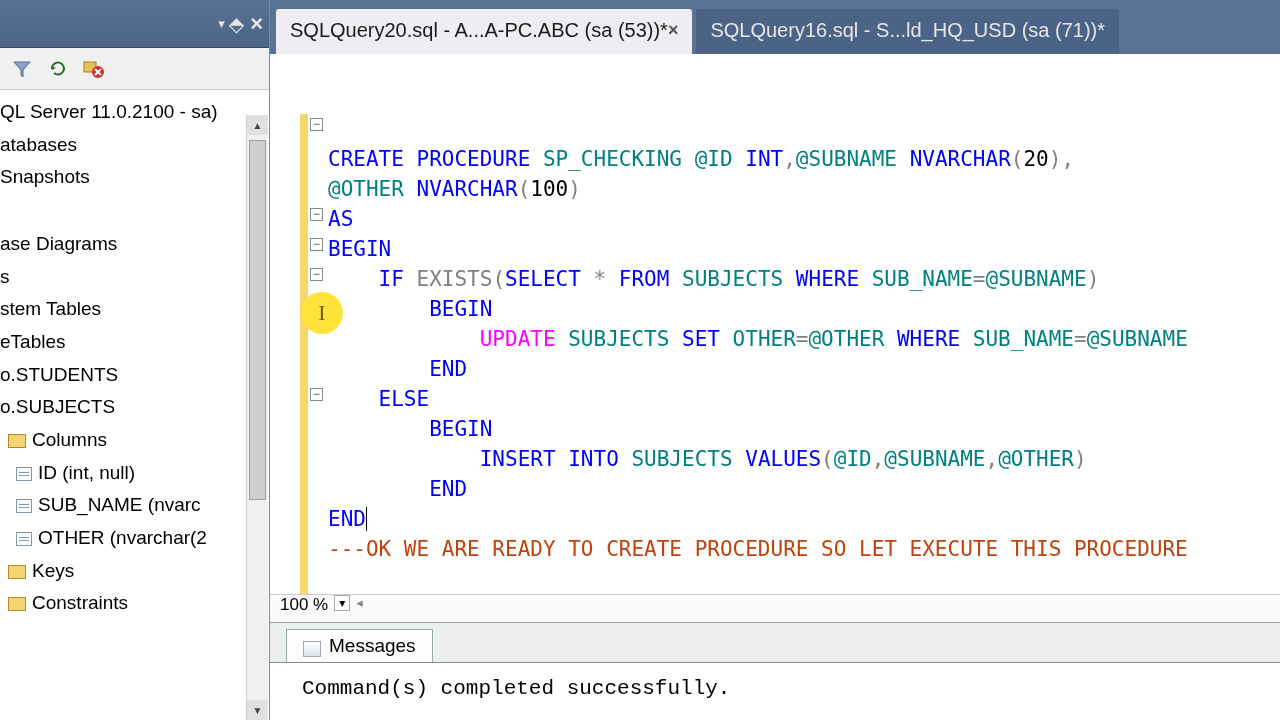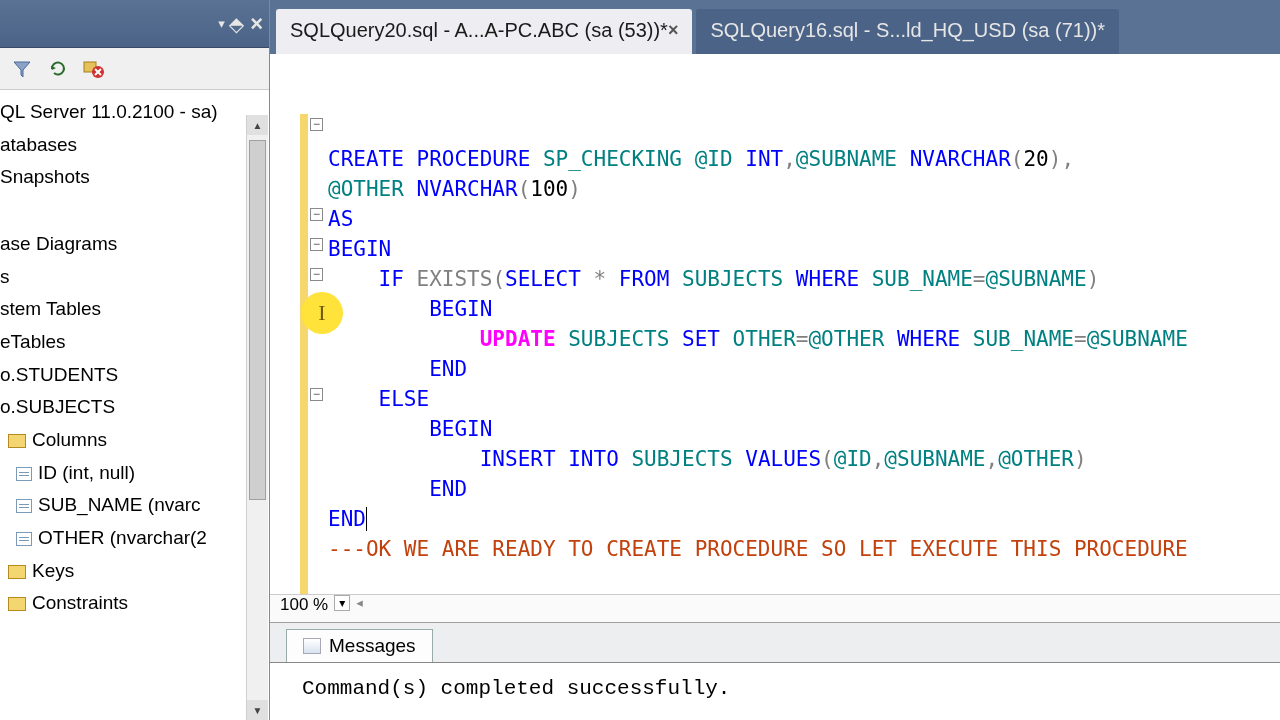--- a/index.html
+++ b/index.html
@@ -30,30 +30,30 @@
   .tab .tab-close { font-size:18px; font-weight:bold; color:#555; cursor:pointer; }
   .editor-wrap { flex:1; display:flex; flex-direction:column; background:#fff; }
   .editor { flex:1; display:flex; font-family:Consolas,monospace; font-size:21px; line-height:30px; overflow:hidden; position:relative; padding-top:60px; }
   .gutter-strip { width:30px; background:#fff; }
   .mod-strip { width:8px; background:#f5d76e; }
   .fold-gutter { width:20px; position:relative; }
   .fold-box { width:13px; height:13px; border:1px solid #8a8a8a; background:#fff; font-size:12px; line-height:10px; text-align:center; color:#555; cursor:pointer; position:absolute; left:2px; font-family:sans-serif; }
   .code { flex:1; white-space:pre; position:relative; }
   .highlight-dot { position:absolute; width:42px; height:42px; border-radius:50%; background:#ffe23a; left:-27px; top:178px; z-index:5; display:flex; align-items:center; justify-content:center; color:#6b5c00; font-family:serif; font-size:22px; }
   .kw { color:#0000ff; }
-  .fn { color:#ff00ff;font-weight:bold; }
+  .fn { color:#ff00ff; }
   .obj { color:#008080; }
   .gr { color:#808080; }
   .cm { color:#c2410c; }
   .caret { border-right:1px solid #000; }
   .zoom-row { height:28px; border-top:1px solid #ccc; display:flex; align-items:flex-start; padding:0 10px; gap:6px; font-size:17px; background:#fafafa; }
   .zoom-dd { border:1px solid #aaa; background:#fff; padding:0 4px; font-size:12px; cursor:pointer; }
   .hscroll-arrow { color:#888; font-size:13px; }
   .results-tabs { border-top:1px solid #a0a0a0; background:#eceef0; padding:6px 0 0 16px; display:flex; }
-  .result-tab { background:#fdfdfd; border:1px solid #9aa; border-bottom:none; padding:5px 16px; font-size:19px; display:flex; align-items:center; gap:8px; cursor:pointer; }
+  .result-tab { background:#fdfdfd; border:1px solid #9aa; border-bottom:none; padding:5px 16px; font-size:19px; display:flex; align-items:flex-end; gap:8px; cursor:pointer; }
   .msg-icon { display:inline-block; width:18px; height:16px; border:1px solid #a7a7b8; background:linear-gradient(#fff,#d9e4f0); }
   .messages-body { flex:0 0 auto; padding:14px 20px 20px 32px; font-family:Liberation Mono, monospace; font-size:21px; border-top:1px solid #888; background:#fff; }
 </style>
 </head>
 <body>
 
 <div class="app">
   <div class="left-panel">
     <div class="panel-header">
       <span class="dd-icon">▾</span>

